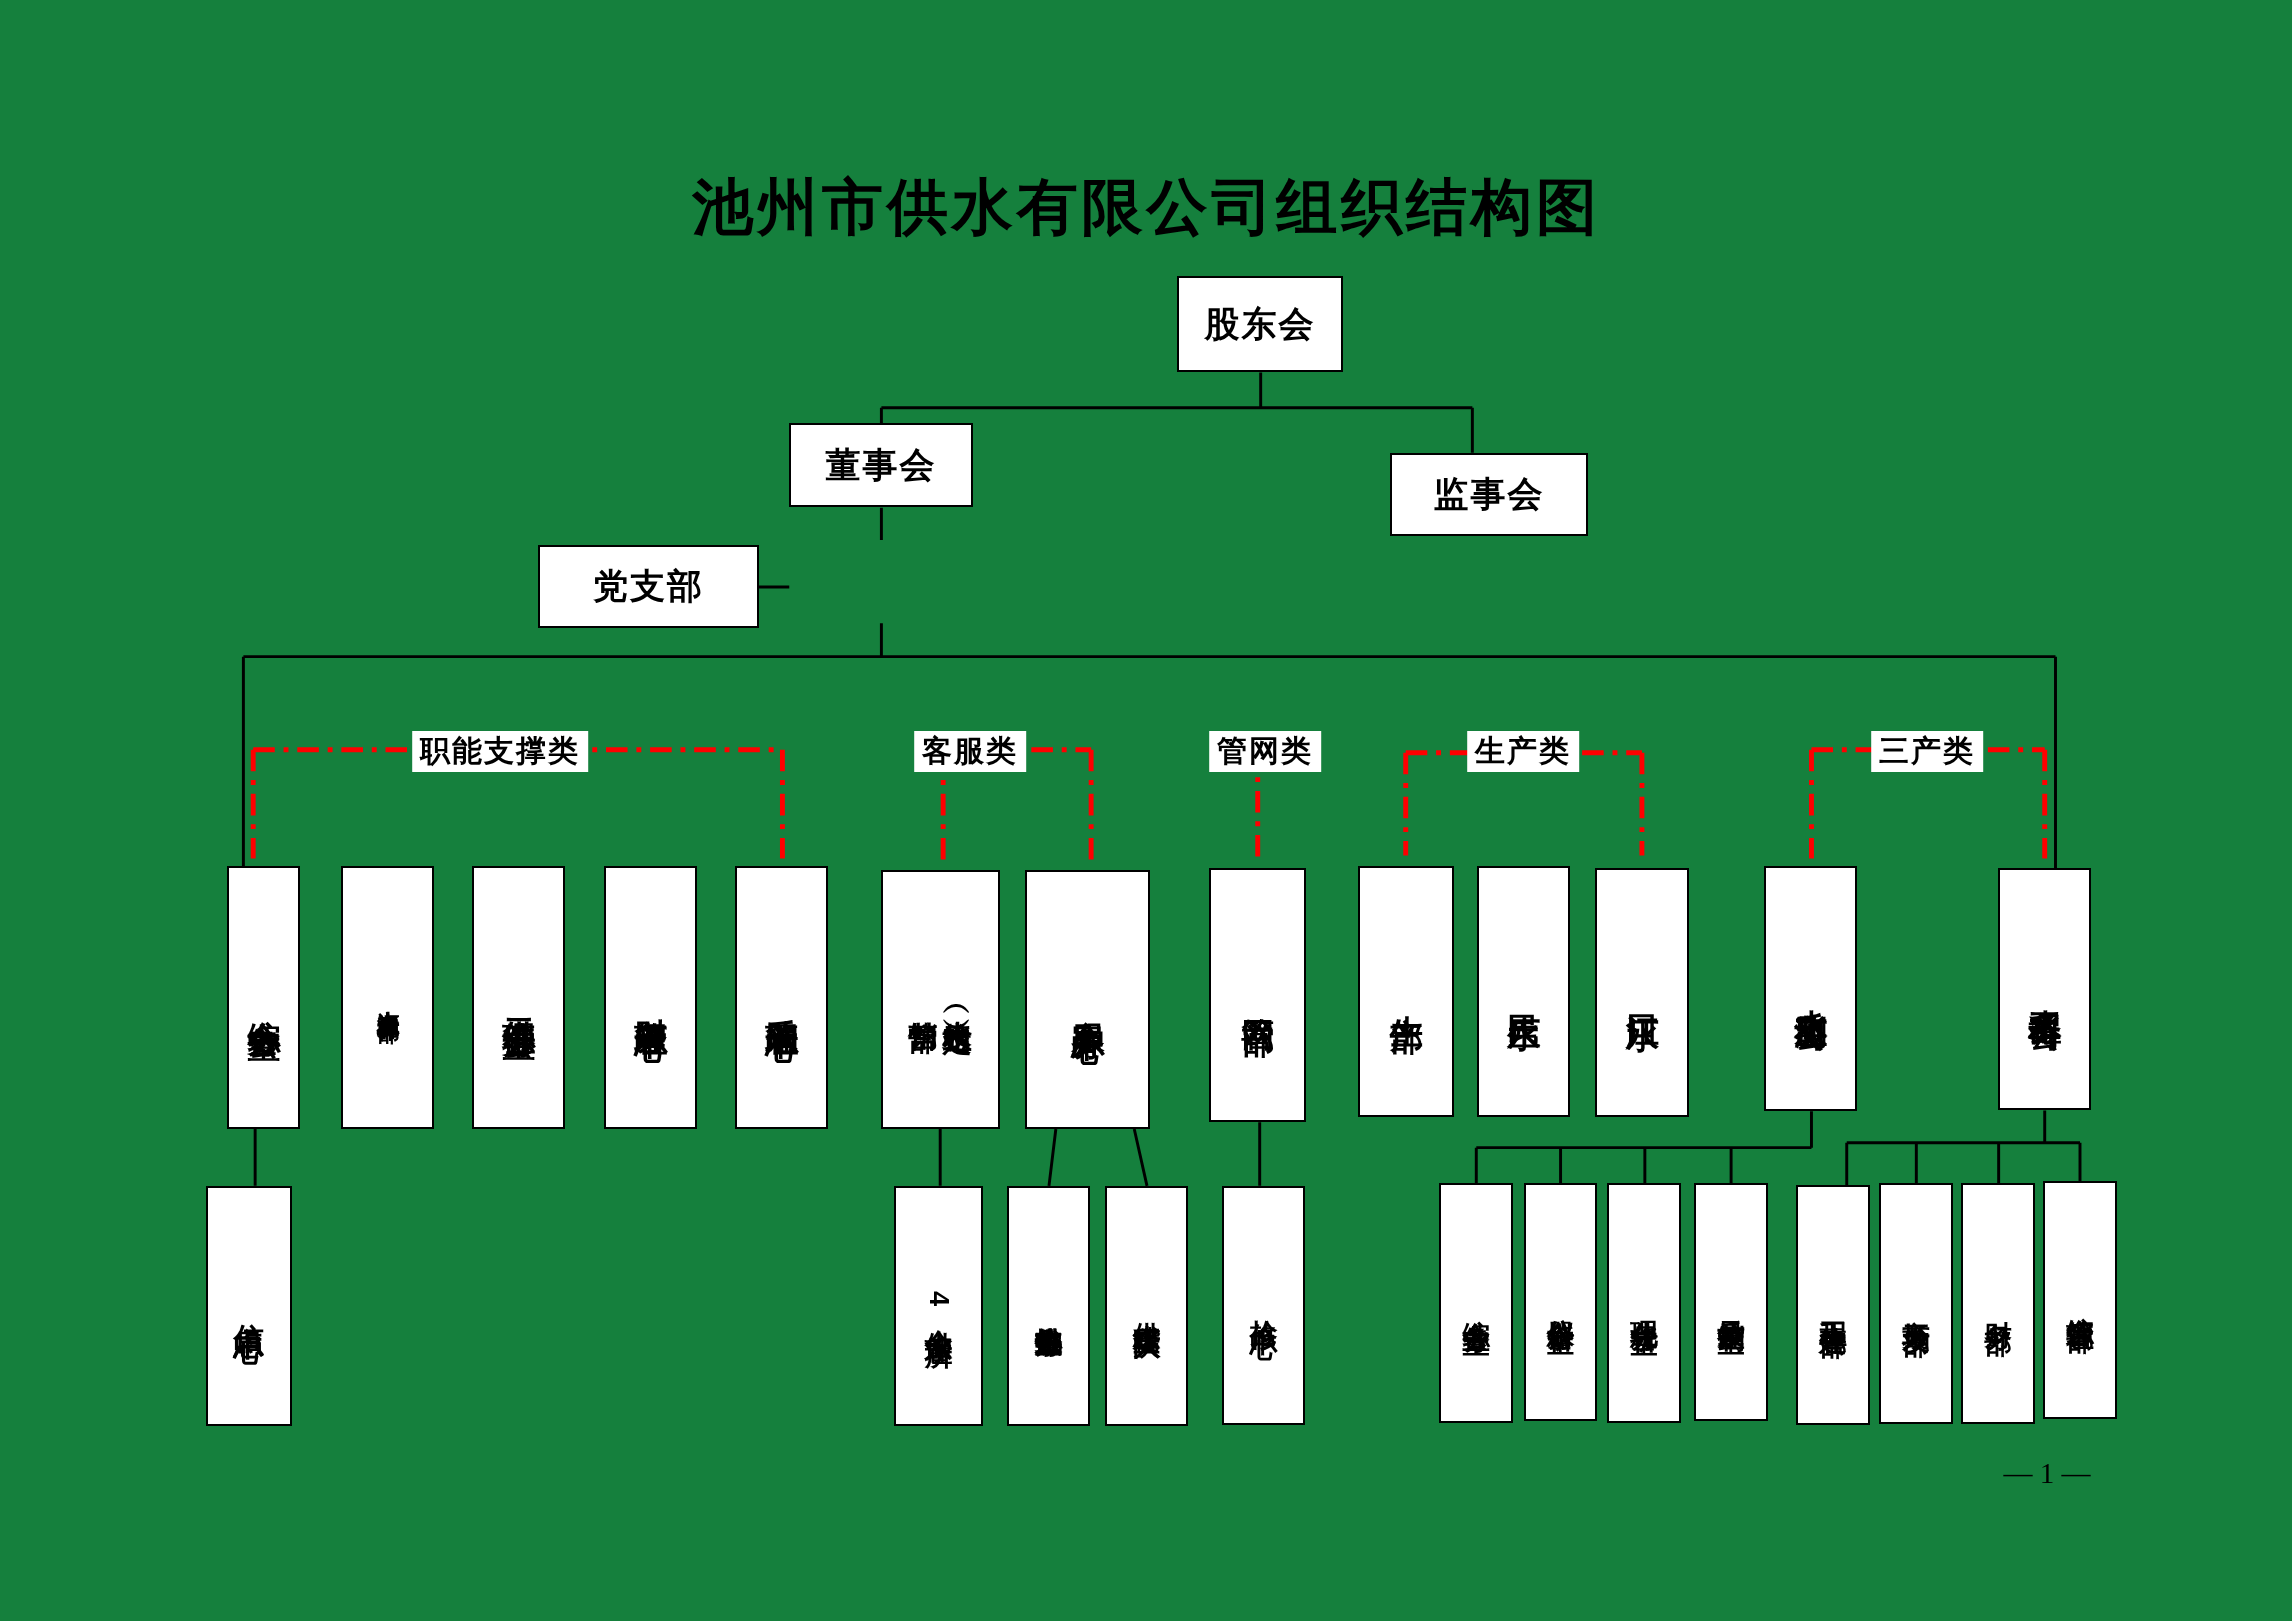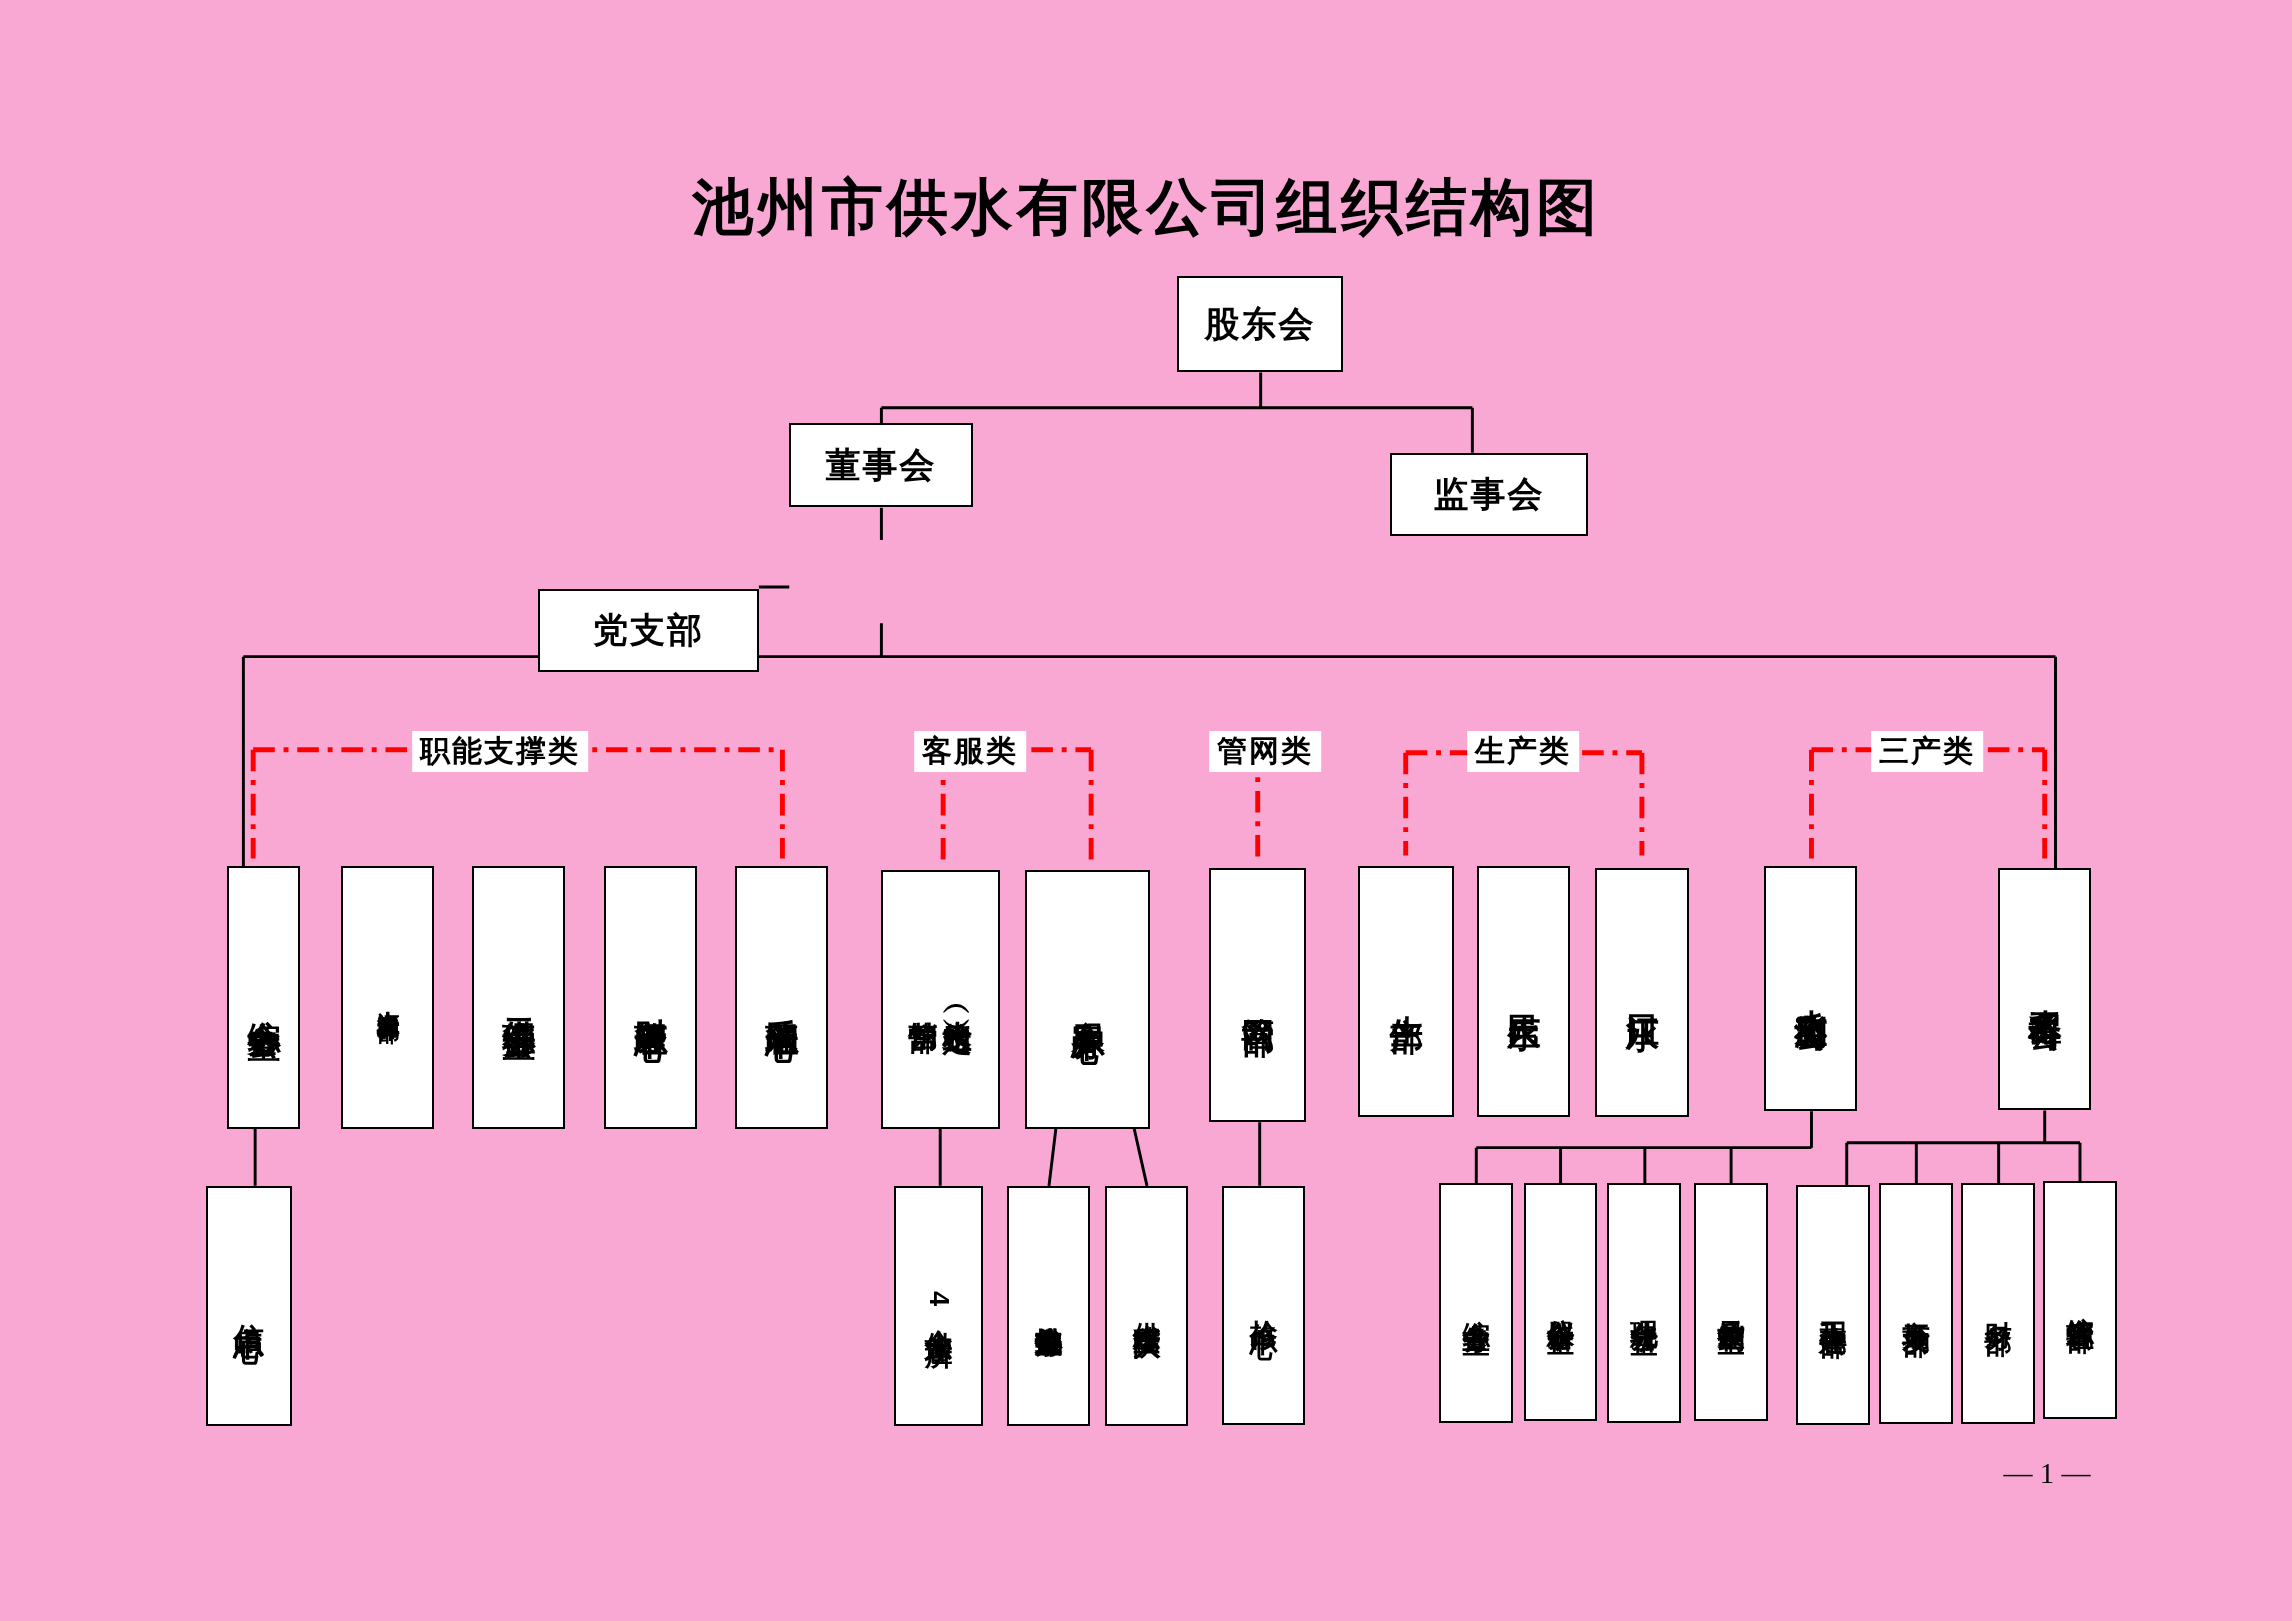--- a/index.html
+++ b/index.html
@@ -1,16 +1,16 @@
 <!DOCTYPE html>
 <html><head>
 <meta charset="utf-8">
 <style>
   html,body{margin:0;padding:0;background:#ffffff;}
-  #canvas{position:relative;width:2293px;height:1621px;background:#f9a8d4;overflow:hidden;
+  #canvas{position:relative;width:2293px;height:1621px;background:#15803d;overflow:hidden;
           font-family:"Liberation Sans", sans-serif;}
   #lines{position:absolute;left:0;top:0;width:2293px;height:1621px;z-index:1;}
   .page-title{position:absolute;left:0;right:0;top:167px;text-align:center;
               font-family:"Liberation Serif", serif;font-weight:bold;font-size:61px;
               letter-spacing:3.9px;color:#000;z-index:3;}
   .node{position:absolute;border:2.9px solid #000;background:#fff;box-sizing:border-box;
         display:flex;align-items:center;justify-content:center;z-index:2;color:#000;}
   .hlabel{font-weight:bold;font-size:35px;letter-spacing:2px;white-space:nowrap;}
   .vtext{writing-mode:vertical-lr;text-orientation:mixed;text-align:center;
          font-weight:bold;line-height:1.18;white-space:pre-line;}
@@ -54,21 +54,21 @@
 
   <div class="node" style="left:1177px;top:276px;width:166px;height:96px;">
     <span class="hlabel">股东会</span>
   </div>
   <div class="node" style="left:789px;top:423px;width:184px;height:84px;">
     <span class="hlabel">董事会</span>
   </div>
   <div class="node" style="left:1390px;top:453px;width:198px;height:83px;">
     <span class="hlabel">监事会</span>
   </div>
-  <div class="node" style="left:538px;top:545px;width:221px;height:83px;margin-top:44px;">
+  <div class="node" style="left:538px;top:545px;width:221px;height:83px;">
     <span class="hlabel">党支部</span>
   </div>
 
   <div class="cat-label" style="left:500px;text-align:right;">职能支撑类</div>
   <div class="cat-label" style="left:970px;">客服类</div>
   <div class="cat-label" style="left:1265px;">管网类</div>
   <div class="cat-label" style="left:1523px;">生产类</div>
   <div class="cat-label" style="left:1927px;">三产类</div>
 
   <div class="node" style="left:227px;top:866px;width:73px;height:263px;">

